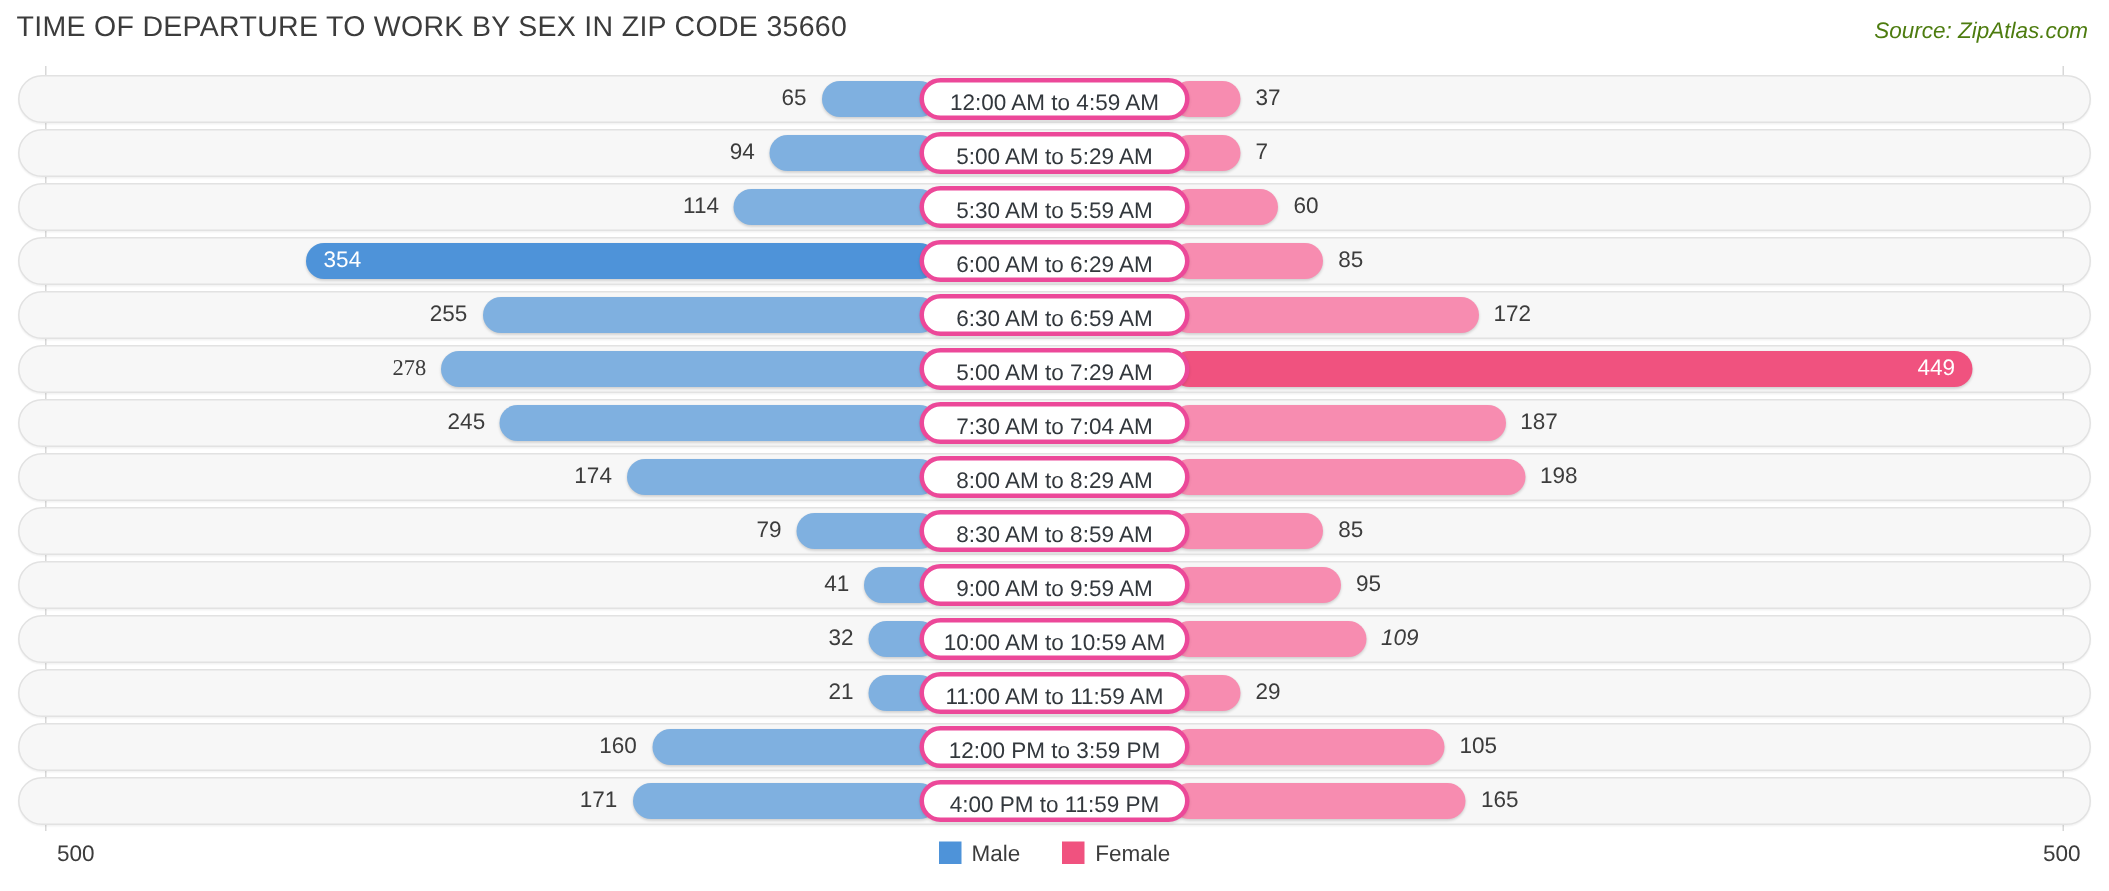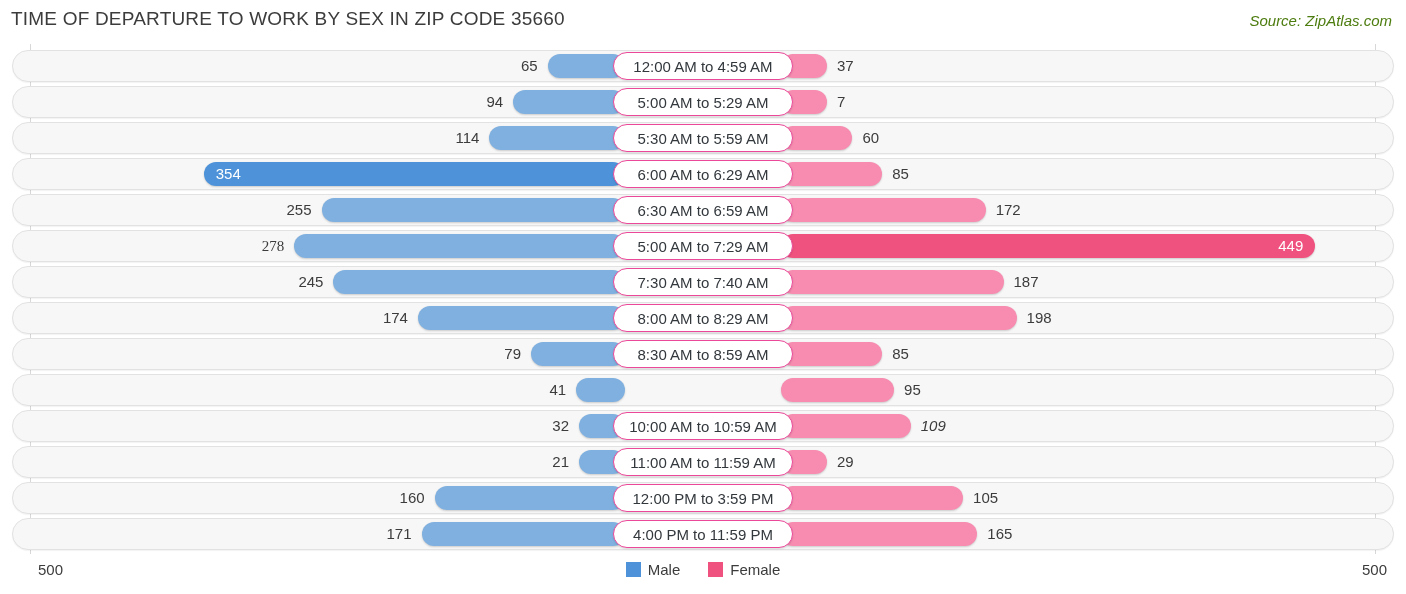--- a/index.html
+++ b/index.html
@@ -119,21 +119,21 @@
   
   .cat-pill {
     position: absolute;
     left: 601px;
     top: 2px;
     width: 180px;
     height: 28px;
     line-height: 28px;
     text-align: center;
     background: #ffffff;
-    border: 1px solid #ec4899;
+    border: 3px solid #ec4899;
     border-radius: 14px;
     font-size: 15px;
     color: #33383d;
     white-space: nowrap;
     box-shadow: 0 1px 2px rgba(0,0,0,0.12);
     box-sizing: border-box;
   }
 
   
   #footer {
@@ -238,21 +238,21 @@
         <div class="bar bar-female is-max" style="left: 769px; width: 534.31px;"></div>
         <div class="val val-female inside" style="left: 1231.31px; width: 60px; text-align: right;">449</div>
         <div class="cat-pill">5:00 AM to 7:29 AM</div>
       </div>
       <div class="row" style="top: 222px;">
         <div class="track"></div>
         <div class="bar bar-male" style="left: 321.45px; width: 291.55px;"></div>
         <div class="val val-male" style="left: 251.45px; width: 60px;">245</div>
         <div class="bar bar-female" style="left: 769px; width: 222.53px;"></div>
         <div class="val val-female" style="left: 1001.53px; width: 60px;">187</div>
-        <div class="cat-pill">7:30 AM to 7:40 AM</div>
+        <div class="cat-pill">7:30 AM to 7:04 AM</div>
       </div>
       <div class="row" style="top: 258px;">
         <div class="track"></div>
         <div class="bar bar-male" style="left: 405.94px; width: 207.06px;"></div>
         <div class="val val-male" style="left: 335.94px; width: 60px;">174</div>
         <div class="bar bar-female" style="left: 769px; width: 235.62px;"></div>
         <div class="val val-female" style="left: 1014.62px; width: 60px;">198</div>
         <div class="cat-pill">8:00 AM to 8:29 AM</div>
       </div>
       <div class="row" style="top: 294px;">
@@ -262,20 +262,21 @@
         <div class="bar bar-female" style="left: 769px; width: 101.15px;"></div>
         <div class="val val-female" style="left: 880.15px; width: 60px;">85</div>
         <div class="cat-pill">8:30 AM to 8:59 AM</div>
       </div>
       <div class="row" style="top: 330px;">
         <div class="track"></div>
         <div class="bar bar-male" style="left: 564.21px; width: 48.79px;"></div>
         <div class="val val-male" style="left: 494.21px; width: 60px;">41</div>
         <div class="bar bar-female" style="left: 769px; width: 113.05px;"></div>
         <div class="val val-female" style="left: 892.05px; width: 60px;">95</div>
+        <div class="cat-pill">9:00 AM to 9:59 AM</div>
       </div>
       <div class="row" style="top: 366px;">
         <div class="track"></div>
         <div class="bar bar-male" style="left: 567px; width: 46px;"></div>
         <div class="val val-male" style="left: 497px; width: 60px;">32</div>
         <div class="bar bar-female" style="left: 769px; width: 129.71px;"></div>
         <div class="val val-female" style="left: 908.71px; width: 60px; font-style: italic;">109</div>
         <div class="cat-pill">10:00 AM to 10:59 AM</div>
       </div>
       <div class="row" style="top: 402px;">

